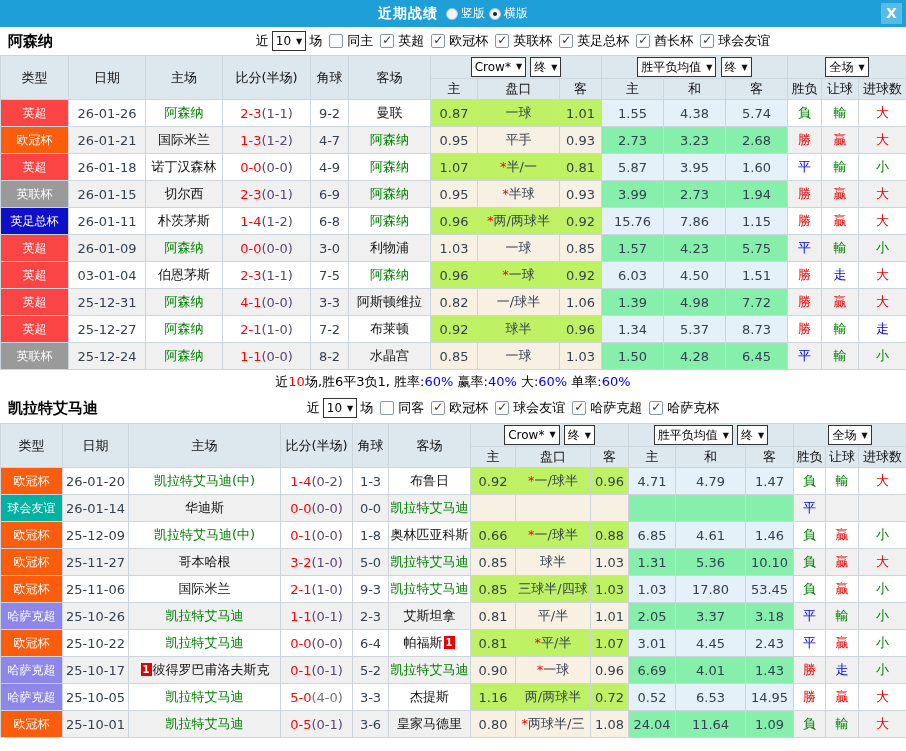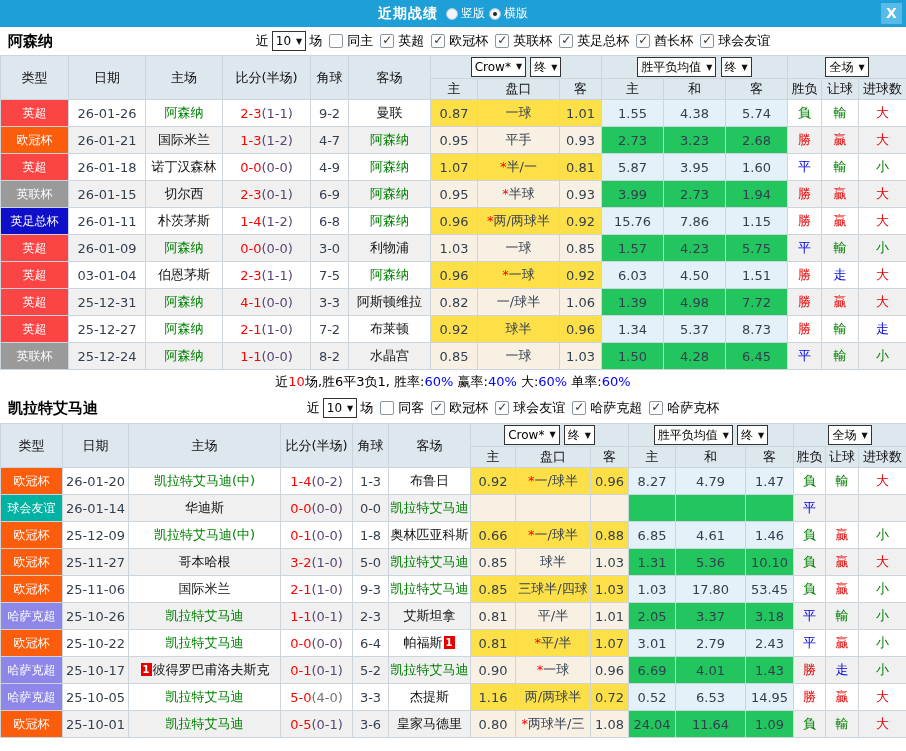--- a/index.html
+++ b/index.html
@@ -25,24 +25,24 @@
   .cb{display:inline-block;width:12px;height:12px;border:1px solid #8a97a0;border-radius:2px;background:#fdfdfd;font-size:12px;line-height:11px;text-align:center;color:#333;font-weight:bold;cursor:pointer;margin:0 1px 0 4px;vertical-align:-2px;}
   .cb.checked::before{content:"\2713";}
   
   table.grid{border-collapse:collapse;table-layout:fixed;width:906px;}
   table.grid th,table.grid td{border:1px solid #ccd5db;box-sizing:border-box;overflow:hidden;white-space:nowrap;}
   table.grid th{background:#dde7ee;font-weight:normal;font-size:13px;color:#111;height:21px;padding:0;text-align:center;}
   table.grid thead tr.hrow1 th{height:23px;}
   table.grid td{height:27px;padding:0;text-align:center;font-size:13px;color:#333f4f;}
   tr.even td.c-plain{background:#f0f0f0;}
   tr.odd  td.c-plain{background:#ffffff;}
-  tr.odd  td.c-beige{background:#fde047;}
+  tr.odd  td.c-beige{background:#bef264;}
   tr.even td.c-beige{background:#f8f0e3;}
   tr.odd  td.c-blue{background:#e4f1f9;}
-  tr.even td.c-blue{background:#22c55e;}
+  tr.even td.c-blue{background:#86efac;}
   td.c-type{padding:1px;}
   .badge{display:block;height:100%;color:#fff;font-size:12px;display:flex;align-items:center;justify-content:center;}
   .tname{color:#111;}
   .tname.green{color:#008000;}
   .card1{display:inline-block;background:#e80000;color:#fff;font-size:10px;font-weight:bold;width:11px;height:13px;line-height:13px;text-align:center;margin:0 1px;vertical-align:1px;}
   .ft{font-weight:normal;}
   .star{color:#f00;}
   
   .summary{height:23px;line-height:23px;text-align:center;font-size:13px;background:#fff;}
   .sec2-gap{height:30px;}
@@ -462,21 +462,21 @@
             <div class="badge" style="background: rgb(252, 93, 13);">欧冠杯</div>
           </td>
           <td class="c-plain">26-01-20</td>
           <td class="c-plain"><span class="tname green">凯拉特艾马迪(中)</span></td>
           <td class="c-plain"><span class="ft" style="color: rgb(255, 0, 0);">1-4</span><span class="ht" style="color: rgb(90, 70, 115);">(0-2)</span></td>
           <td class="c-plain">1-3</td>
           <td class="c-plain"><span class="tname">布鲁日</span></td>
           <td class="c-beige">0.92</td>
           <td class="c-beige"><span class="star">*</span><span>一/球半</span></td>
           <td class="c-beige">0.96</td>
-          <td class="c-blue">8.27</td>
+          <td class="c-blue">4.71</td>
           <td class="c-blue">4.79</td>
           <td class="c-blue">1.47</td>
           <td class="c-plain" style="color: rgb(0, 128, 0);">負</td>
           <td class="c-plain" style="color: rgb(0, 128, 0);">輸</td>
           <td class="c-plain" style="color: rgb(230, 0, 0);">大</td>
         </tr>
         <tr class="even">
           <td class="c-type c-plain">
             <div class="badge" style="background: rgb(0, 178, 162);">球会友谊</div>
           </td>
@@ -577,21 +577,21 @@
           </td>
           <td class="c-plain">25-10-22</td>
           <td class="c-plain"><span class="tname green">凯拉特艾马迪</span></td>
           <td class="c-plain"><span class="ft" style="color: rgb(255, 0, 0);">0-0</span><span class="ht" style="color: rgb(90, 70, 115);">(0-0)</span></td>
           <td class="c-plain">6-4</td>
           <td class="c-plain"><span class="tname">帕福斯</span><span class="card1">1</span></td>
           <td class="c-beige">0.81</td>
           <td class="c-beige"><span class="star">*</span><span>平/半</span></td>
           <td class="c-beige">1.07</td>
           <td class="c-blue">3.01</td>
-          <td class="c-blue">2.79</td>
+          <td class="c-blue">4.45</td>
           <td class="c-blue">2.43</td>
           <td class="c-plain" style="color: rgb(0, 0, 224);">平</td>
           <td class="c-plain" style="color: rgb(230, 0, 0);">贏</td>
           <td class="c-plain" style="color: rgb(0, 128, 0);">小</td>
         </tr>
         <tr class="even">
           <td class="c-type c-plain">
             <div class="badge" style="background: rgb(142, 135, 233);">哈萨克超</div>
           </td>
           <td class="c-plain">25-10-17</td>

